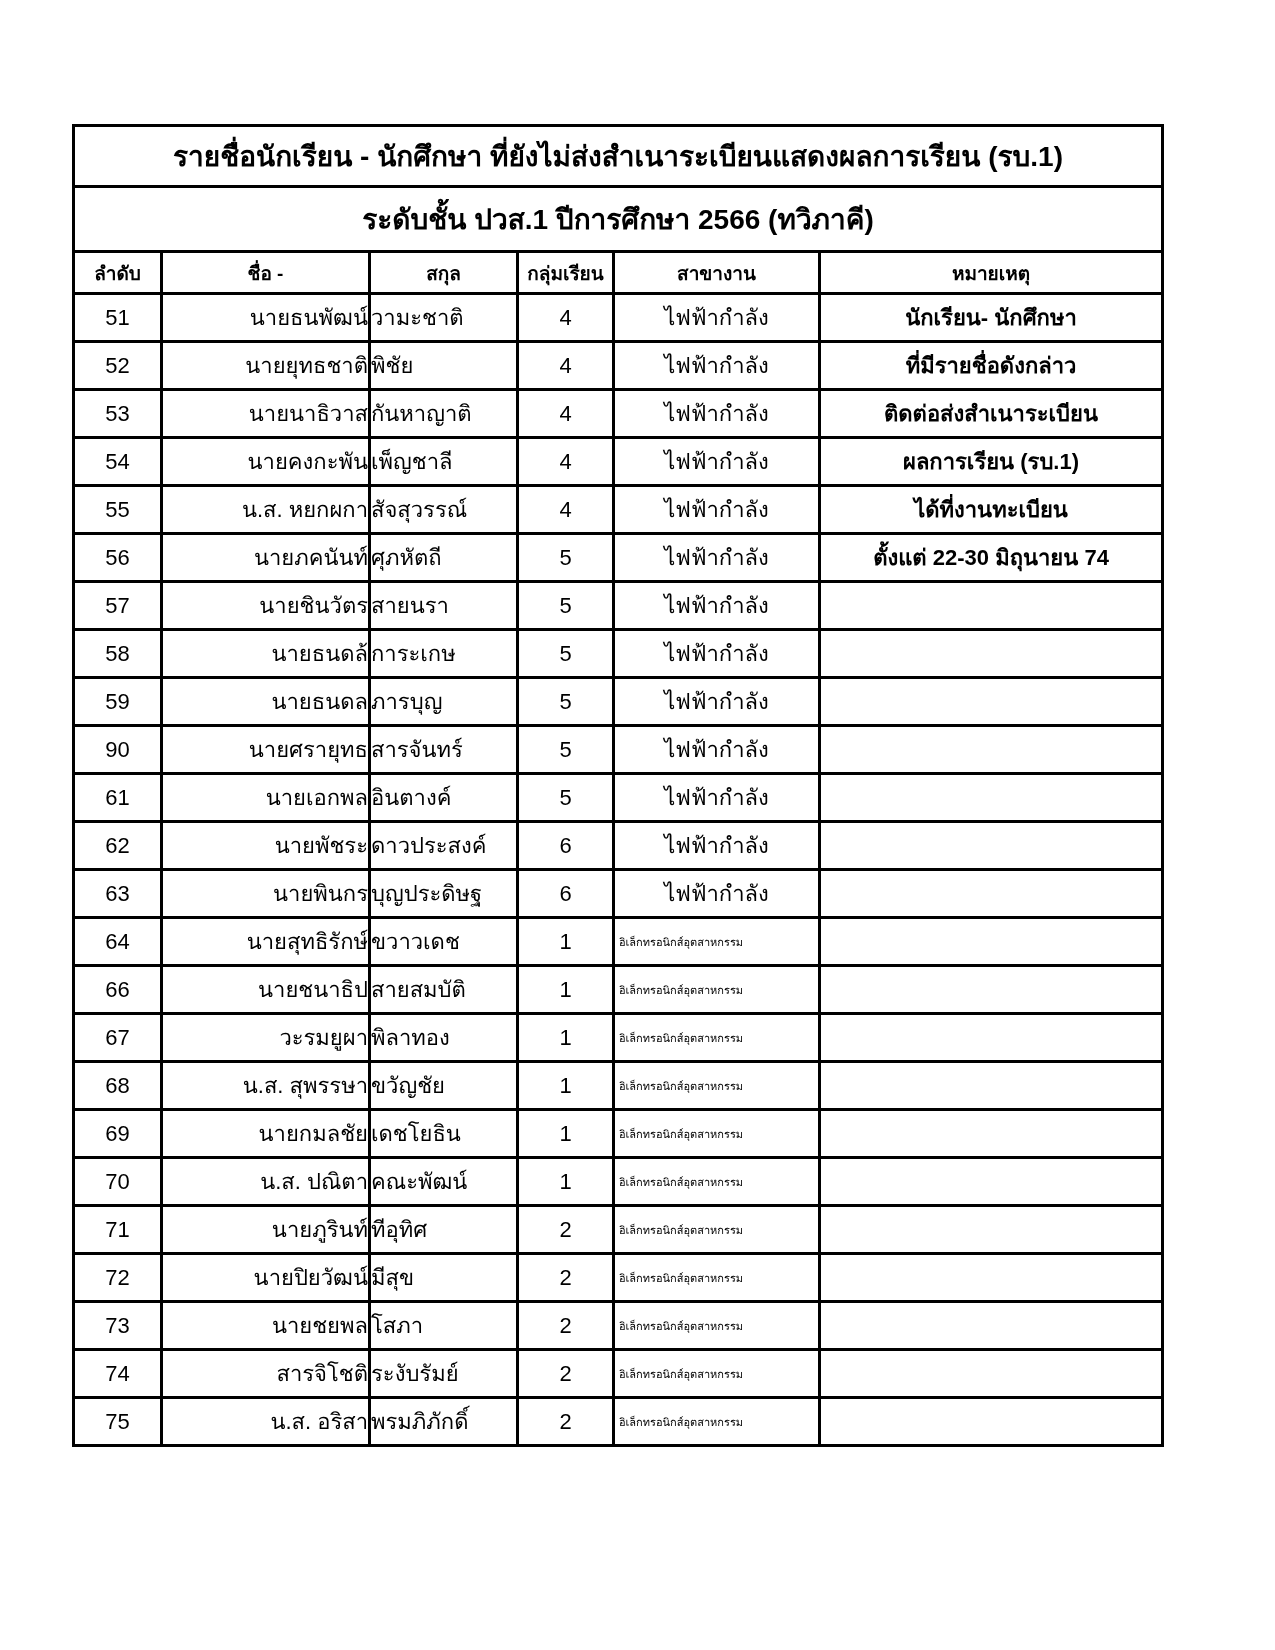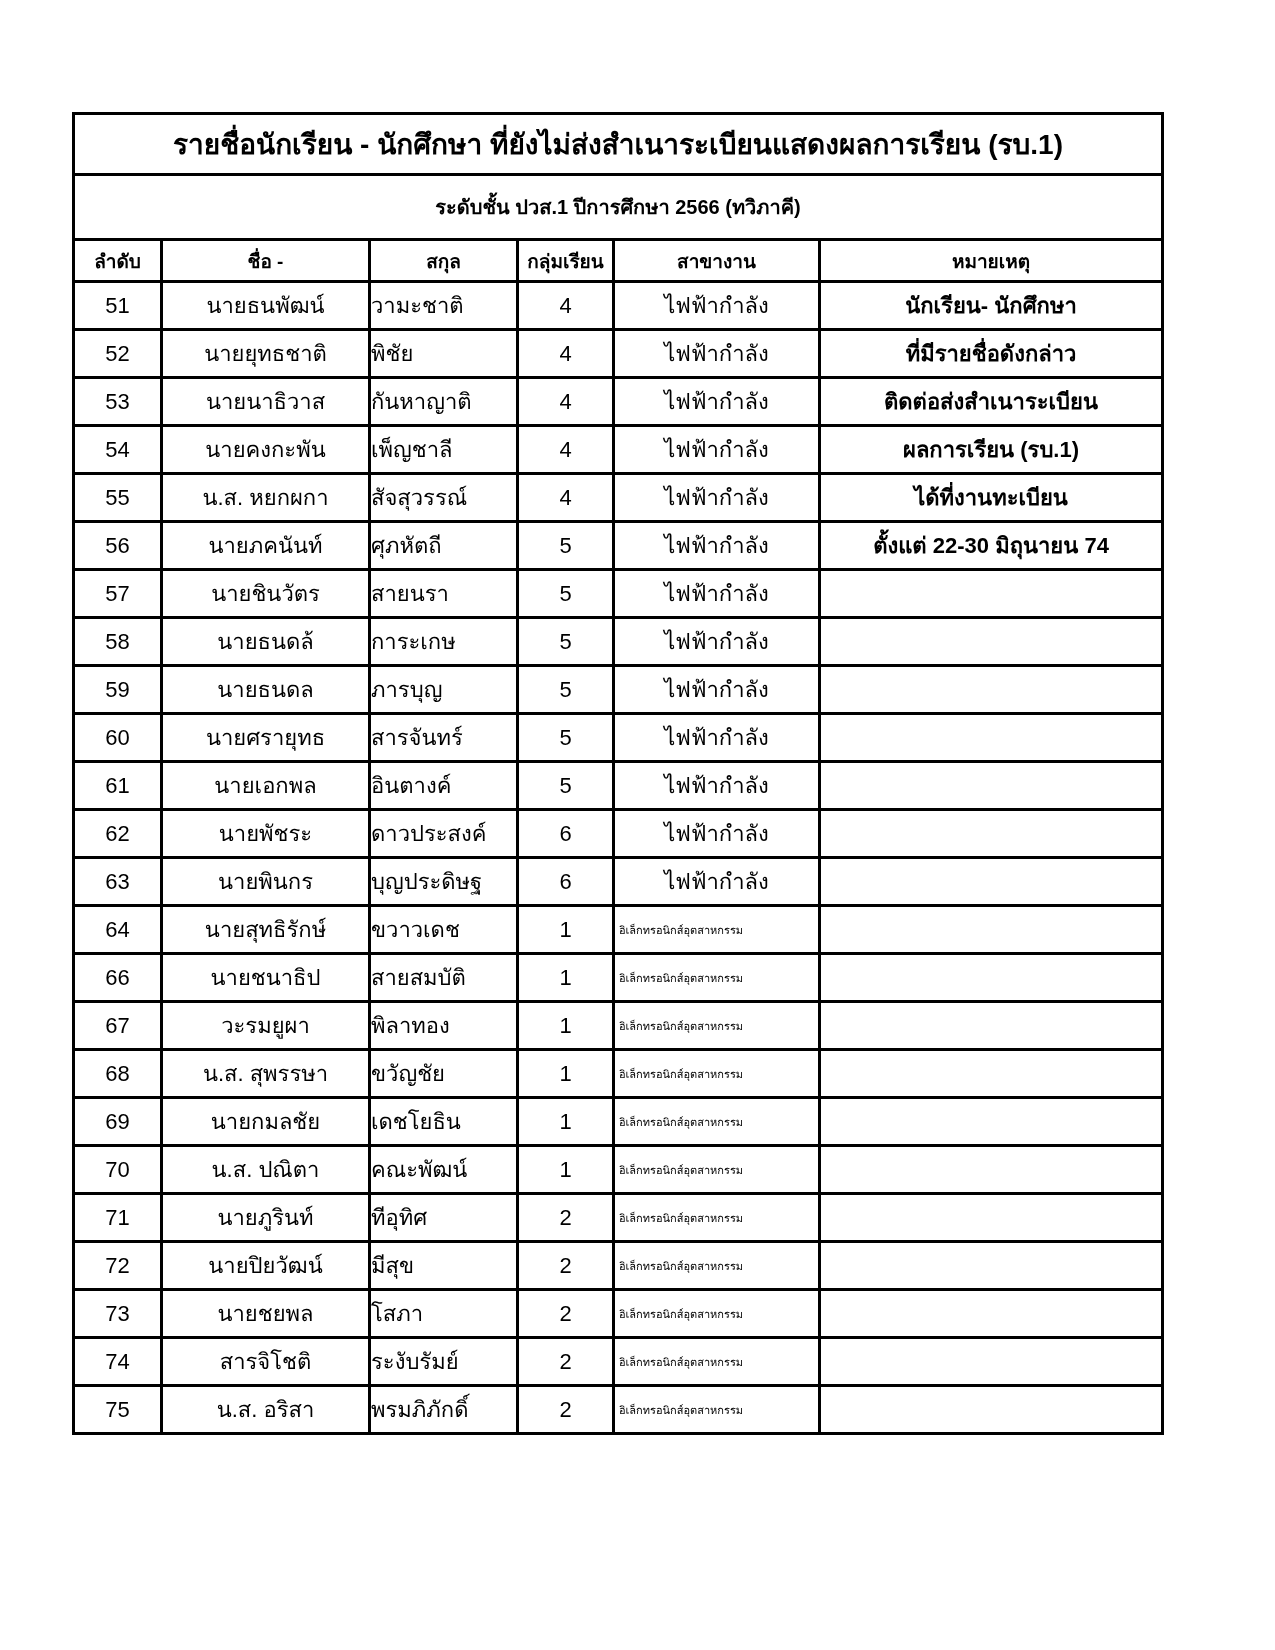--- a/index.html
+++ b/index.html
@@ -17,56 +17,57 @@
   .doc-table-wrap {
     position: absolute;
     left: 72px;
     top: 112px;
     width: 1089px;
   }
   table.doc-table {
     border-collapse: collapse;
     table-layout: fixed;
     width: 1089px;
+    margin-top: 12px;
   }
   table.doc-table td, table.doc-table th {
     border: 3px solid #000000;
     overflow: hidden;
     white-space: nowrap;
     vertical-align: middle;
     background: #ffffff;
   }
   .title-cell {
     height: 56px;
     text-align: center;
     font-size: 28px;
     font-weight: bold;
   }
   .subtitle-cell {
     height: 60px;
     text-align: center;
-    font-size: 20px;
+    font-size: 28px;
     font-weight: bold;
   }
   tr.header-row th {
     height: 39px;
     font-size: 19px;
     font-weight: bold;
     text-align: center;
     padding: 0;
   }
   th.h-name { text-align: right; padding-right: 14px; }
   th.h-surname { text-align: left; padding-left: 8px; }
   tbody.data-rows td {
     height: 45px;
     font-size: 22px;
     padding: 0;
   }
   td.c-no { text-align: center; }
-  td.c-first { text-align: center; padding-left: 7px; }
+  td.c-first { text-align: right; padding-left: 7px; }
   td.c-last { text-align: left; padding-left: 7px; }
   td.c-group { text-align: center; }
   td.c-branch { text-align: center; }
   td.c-branch.branch-long { font-size: 11px; text-align: left; padding-left: 4px; }
   td.c-remark { text-align: center; font-weight: bold; font-size: 22px; }
 </style>
 </head>
 <body>
 
 <div class="doc-table-wrap">
@@ -162,21 +163,21 @@
         </tr>
         <tr>
           <td class="c-no">59</td>
           <td class="c-first">นายธนดล</td>
           <td class="c-last">ภารบุญ</td>
           <td class="c-group">5</td>
           <td class="c-branch">ไฟฟ้ากำลัง</td>
           <td class="c-remark"></td>
         </tr>
         <tr>
-          <td class="c-no">60</td>
+          <td class="c-no">90</td>
           <td class="c-first">นายศรายุทธ</td>
           <td class="c-last">สารจันทร์</td>
           <td class="c-group">5</td>
           <td class="c-branch">ไฟฟ้ากำลัง</td>
           <td class="c-remark"></td>
         </tr>
         <tr>
           <td class="c-no">61</td>
           <td class="c-first">นายเอกพล</td>
           <td class="c-last">อินตางค์</td>

